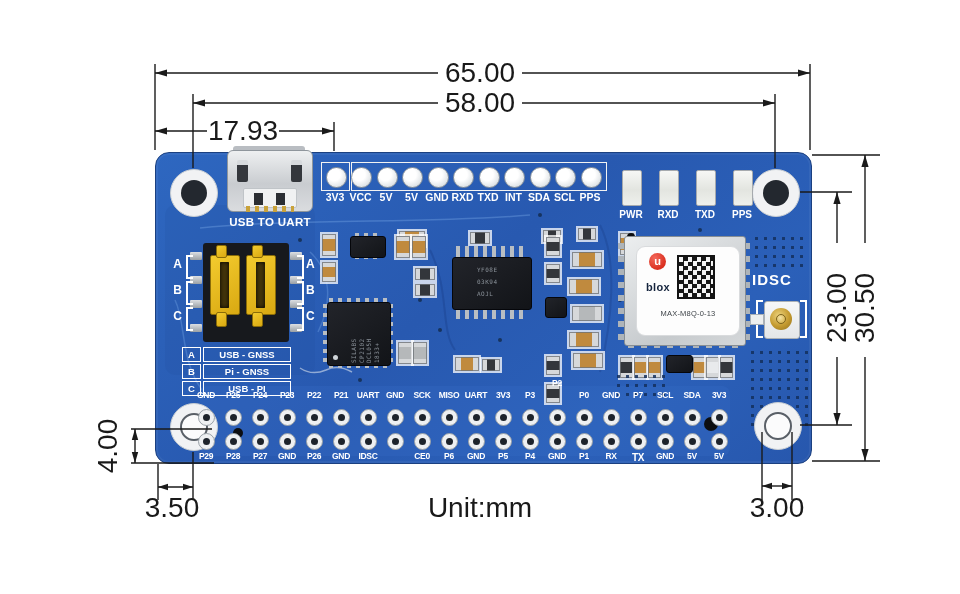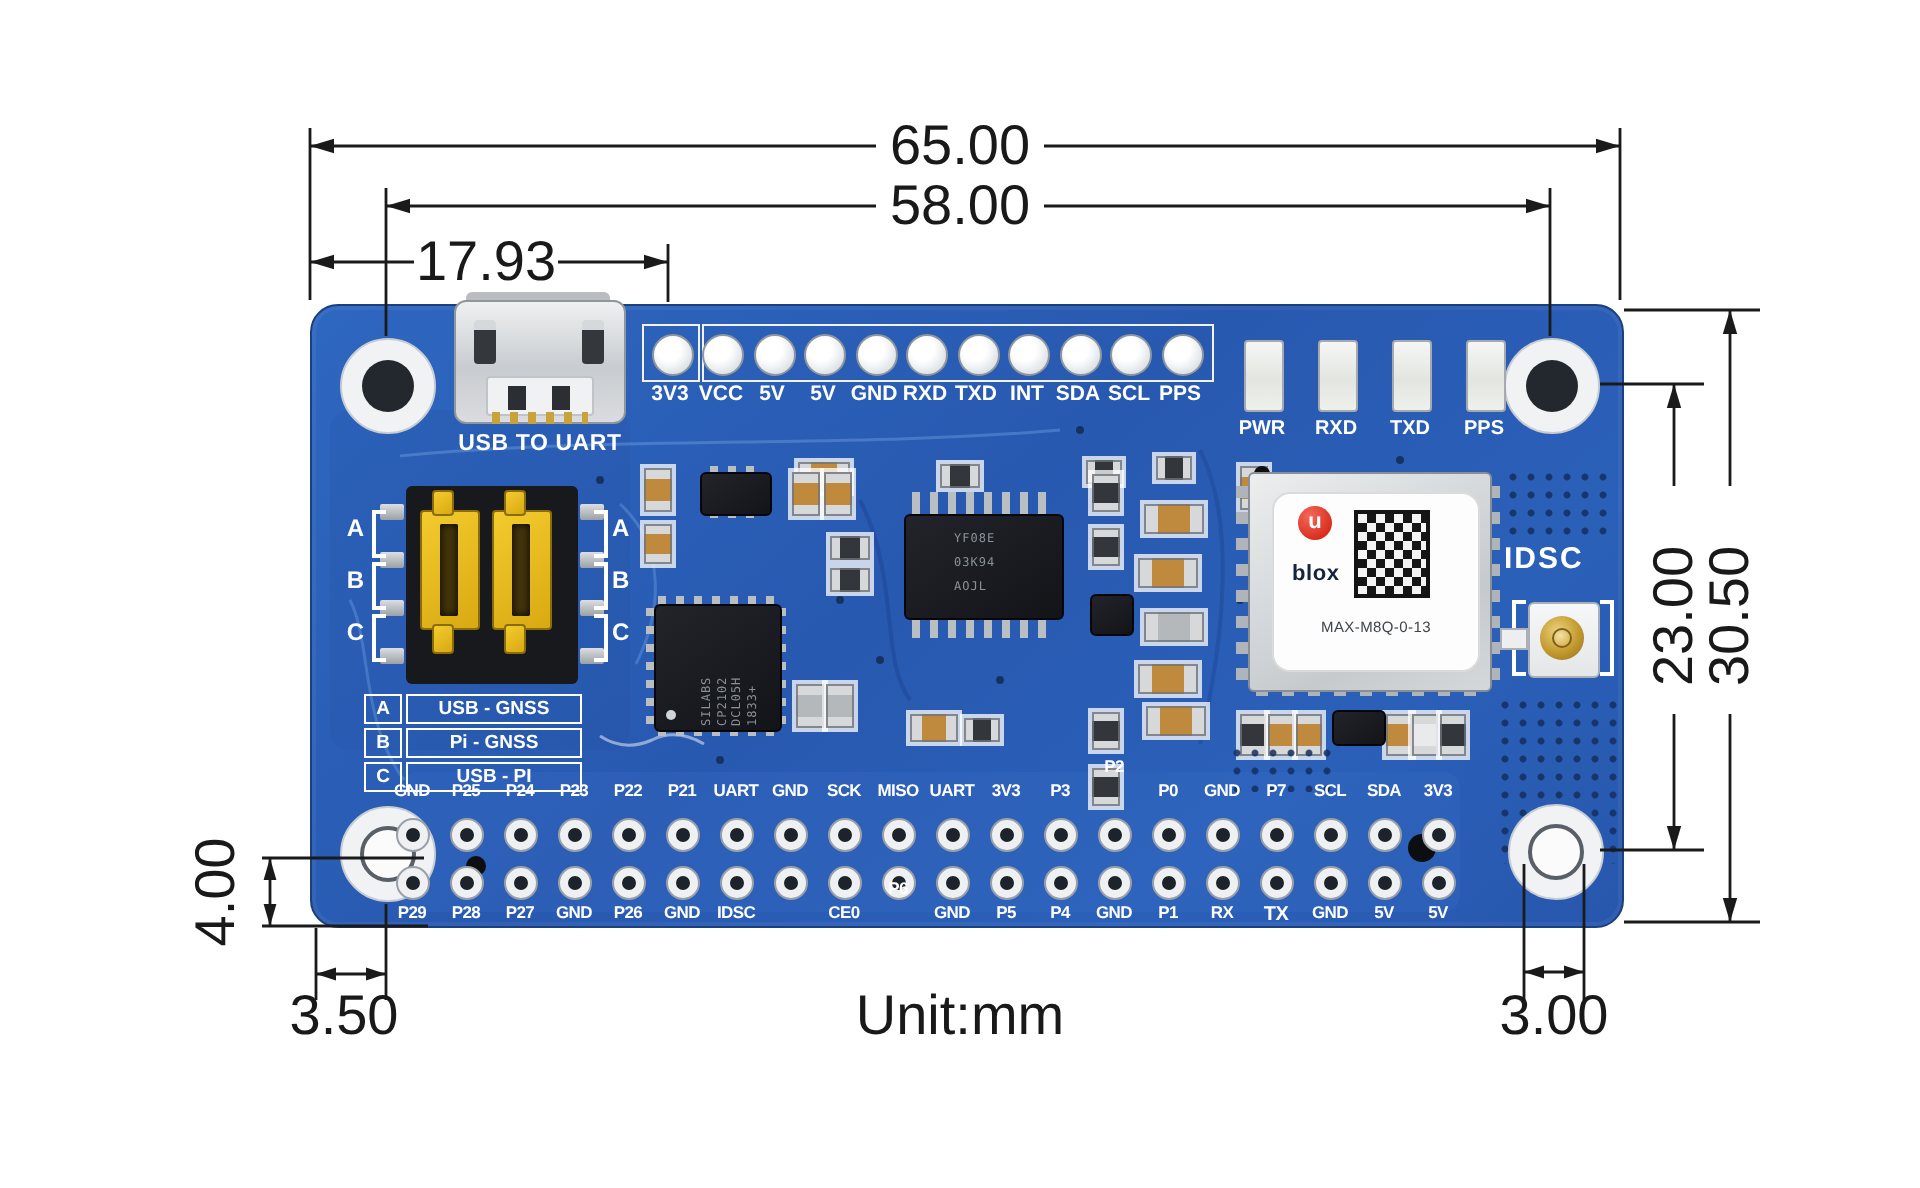--- a/index.html
+++ b/index.html
@@ -369,21 +369,21 @@
       <div class="abs phole-i" style="left: 364.5px; top: 437.5px; width: 7px; height: 7px;"></div>
       <div class="abs silk cell" style="left: 354.5px; top: 452px; width: 27px; font-size: 8.5px; letter-spacing: -0.3px;">IDSC</div>
       <div class="abs phole" style="left: 386.5px; top: 432.5px; width: 17px; height: 17px;"></div>
       <div class="abs phole-i" style="left: 391.5px; top: 437.5px; width: 7px; height: 7px;"></div>
       <div class="abs silk cell" style="left: 381.5px; top: 464px; width: 27px; font-size: 8.5px; letter-spacing: -0.3px; font-style: italic;">CE1</div>
       <div class="abs phole" style="left: 413.5px; top: 432.5px; width: 17px; height: 17px;"></div>
       <div class="abs phole-i" style="left: 418.5px; top: 437.5px; width: 7px; height: 7px;"></div>
       <div class="abs silk cell" style="left: 408.5px; top: 452px; width: 27px; font-size: 8.5px; letter-spacing: -0.3px;">CE0</div>
       <div class="abs phole" style="left: 440.5px; top: 432.5px; width: 17px; height: 17px;"></div>
       <div class="abs phole-i" style="left: 445.5px; top: 437.5px; width: 7px; height: 7px;"></div>
-      <div class="abs silk cell" style="left: 435.5px; top: 440px; width: 27px; font-size: 8.5px; letter-spacing: -0.3px;">P6</div>
+      <div class="abs silk cell" style="left: 435.5px; top: 452px; width: 27px; font-size: 8.5px; letter-spacing: -0.3px;">P6</div>
       <div class="abs phole" style="left: 467.5px; top: 432.5px; width: 17px; height: 17px;"></div>
       <div class="abs phole-i" style="left: 472.5px; top: 437.5px; width: 7px; height: 7px;"></div>
       <div class="abs silk cell" style="left: 462.5px; top: 452px; width: 27px; font-size: 8.5px; letter-spacing: -0.3px;">GND</div>
       <div class="abs phole" style="left: 494.5px; top: 432.5px; width: 17px; height: 17px;"></div>
       <div class="abs phole-i" style="left: 499.5px; top: 437.5px; width: 7px; height: 7px;"></div>
       <div class="abs silk cell" style="left: 489.5px; top: 452px; width: 27px; font-size: 8.5px; letter-spacing: -0.3px;">P5</div>
       <div class="abs phole" style="left: 521.5px; top: 432.5px; width: 17px; height: 17px;"></div>
       <div class="abs phole-i" style="left: 526.5px; top: 437.5px; width: 7px; height: 7px;"></div>
       <div class="abs silk cell" style="left: 516.5px; top: 452px; width: 27px; font-size: 8.5px; letter-spacing: -0.3px;">P4</div>
       <div class="abs phole" style="left: 548.5px; top: 432.5px; width: 17px; height: 17px;"></div>

